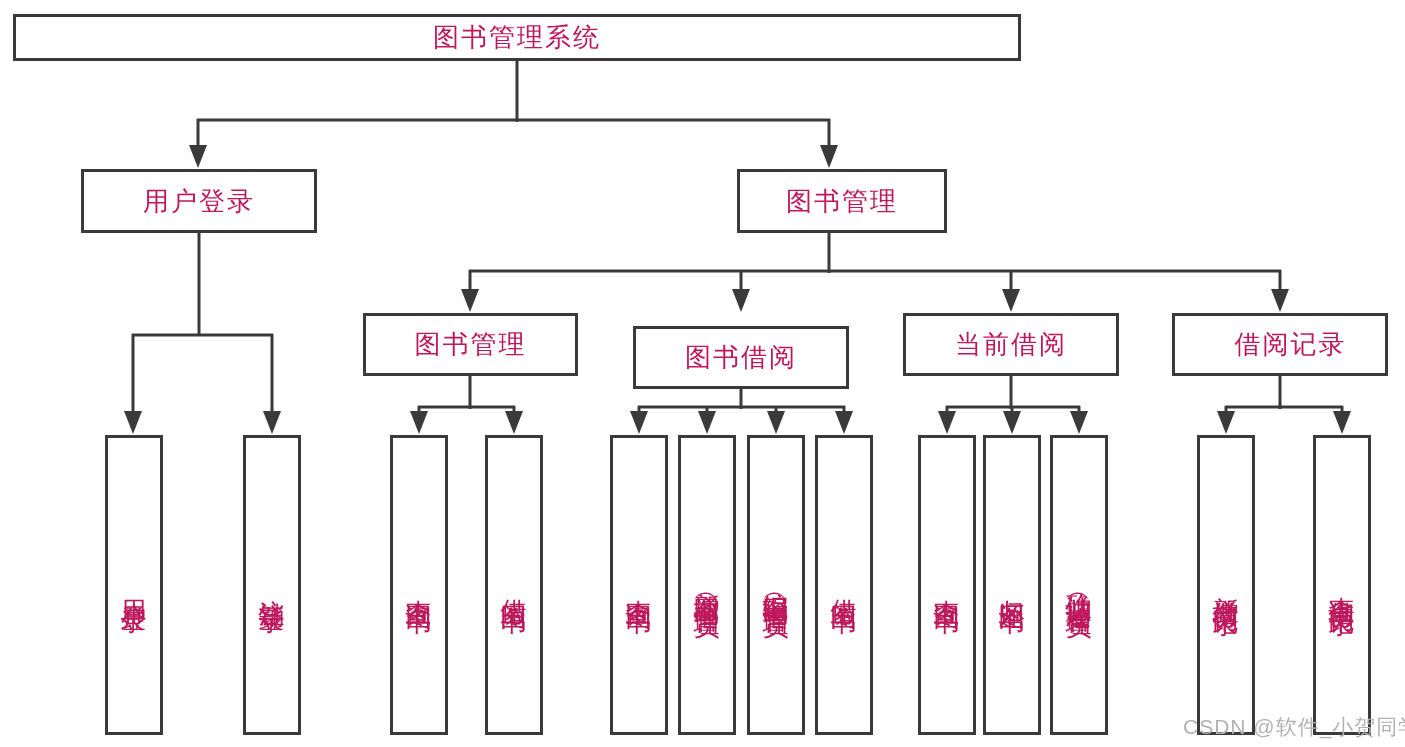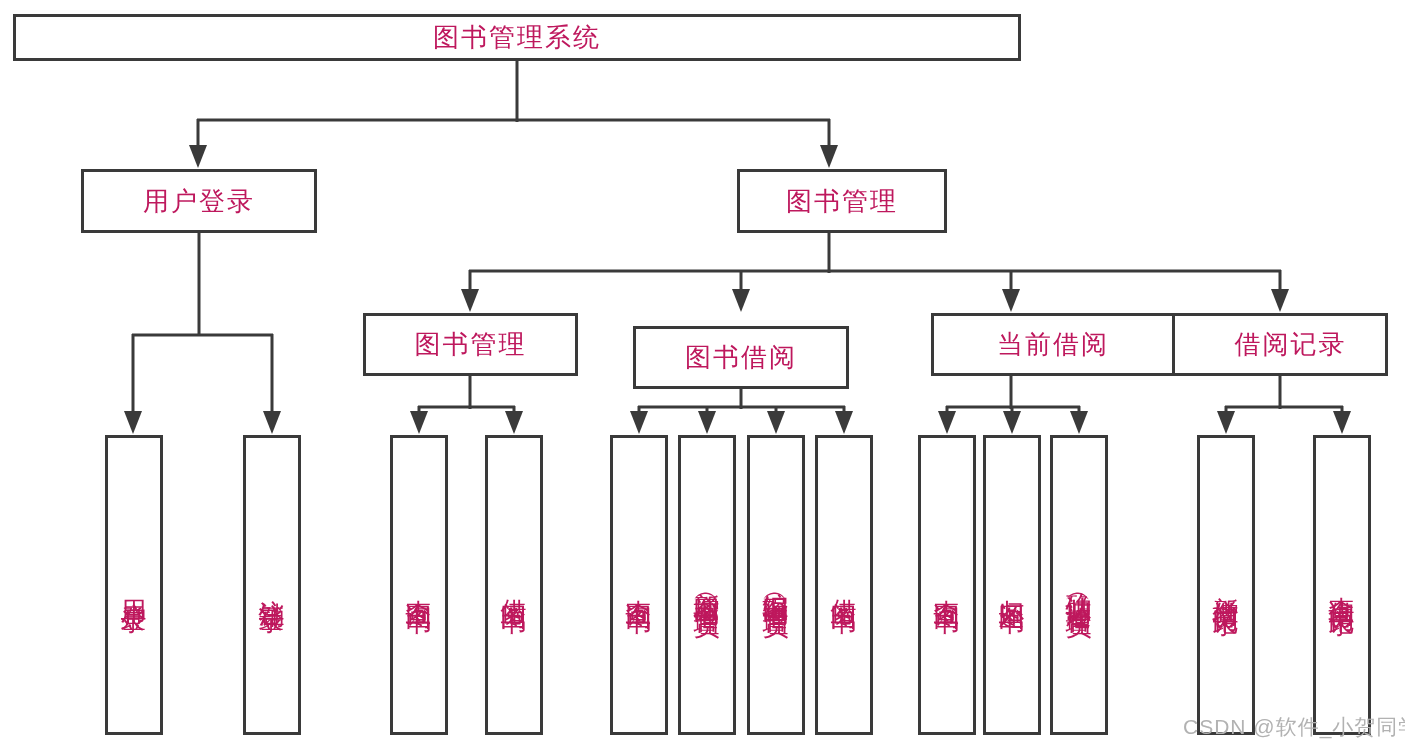--- a/index.html
+++ b/index.html
@@ -56,21 +56,21 @@
     top: 435px;
     height: 300px;
     width: 58px;
   }
   
   .n-root          { left: 13px;   top: 14px;  width: 1008px; height: 47px; }
   .n-user-login    { left: 81px;   top: 169px; width: 236px;  height: 64px; }
   .n-book-mgmt     { left: 737px;  top: 169px; width: 210px;  height: 64px; }
   .n-new-book      { left: 363px;  top: 313px; width: 215px;  height: 63px; }
   .n-book-borrow   { left: 633px;  top: 326px; width: 216px;  height: 63px; }
-  .n-cur-borrow    { left: 903px;  top: 313px; width: 244px;  height: 63px; margin-left: 28px; }
+  .n-cur-borrow    { left: 903px;  top: 313px; width: 216px;  height: 63px; }
   .n-borrow-rec    { left: 1172px; top: 313px; width: 216px;  height: 63px; padding-left: 21px; }
   .l-a1 { left: 105px; }
   .l-a2 { left: 243px; }
   .l-b1 { left: 390px; }
   .l-b2 { left: 485px; }
   .l-c1 { left: 610px; }
   .l-c2 { left: 678px; }
   .l-c3 { left: 747px; }
   .l-c4 { left: 815px; }
   .l-d1 { left: 918px; }

